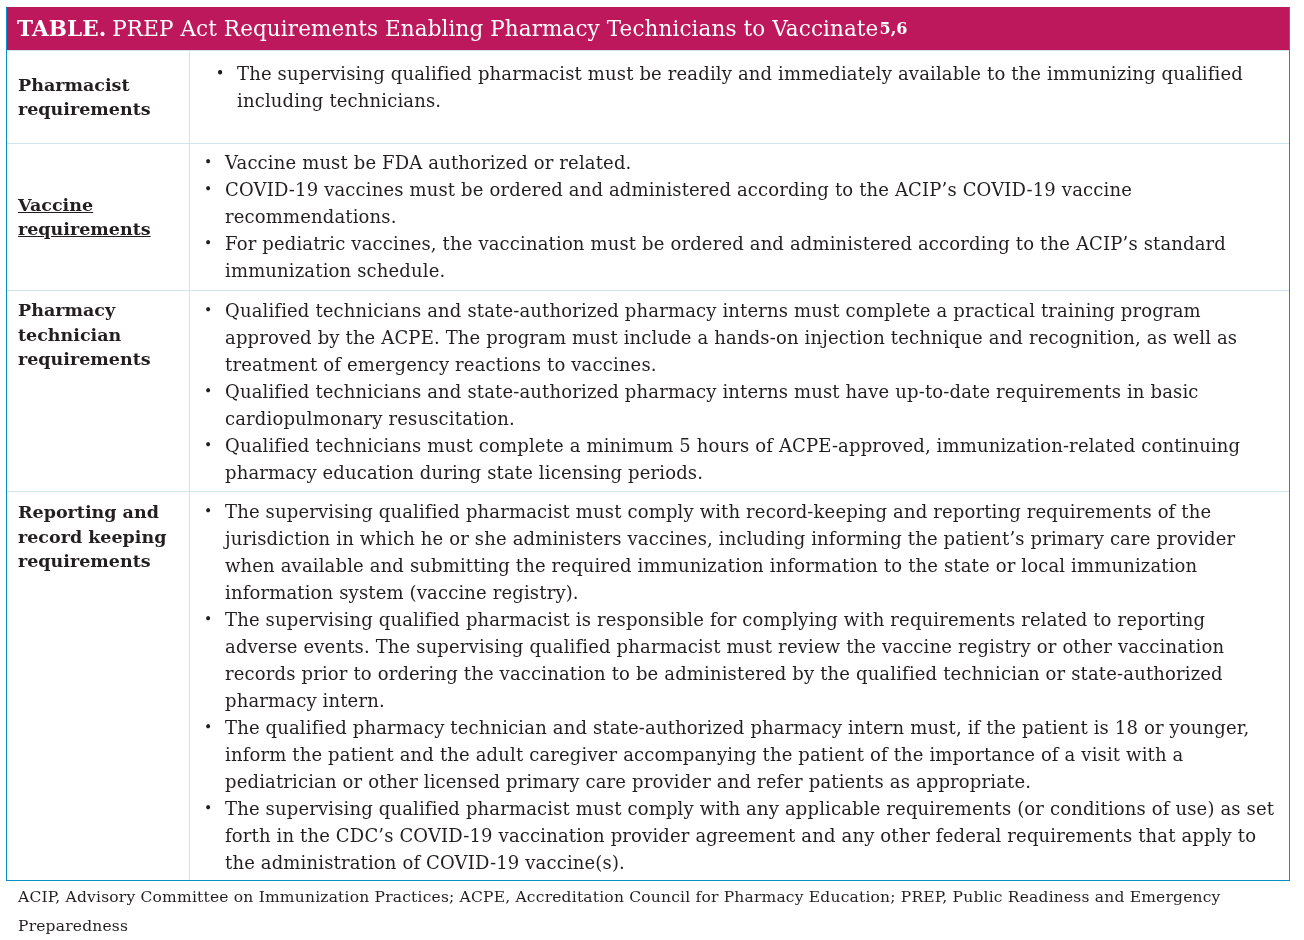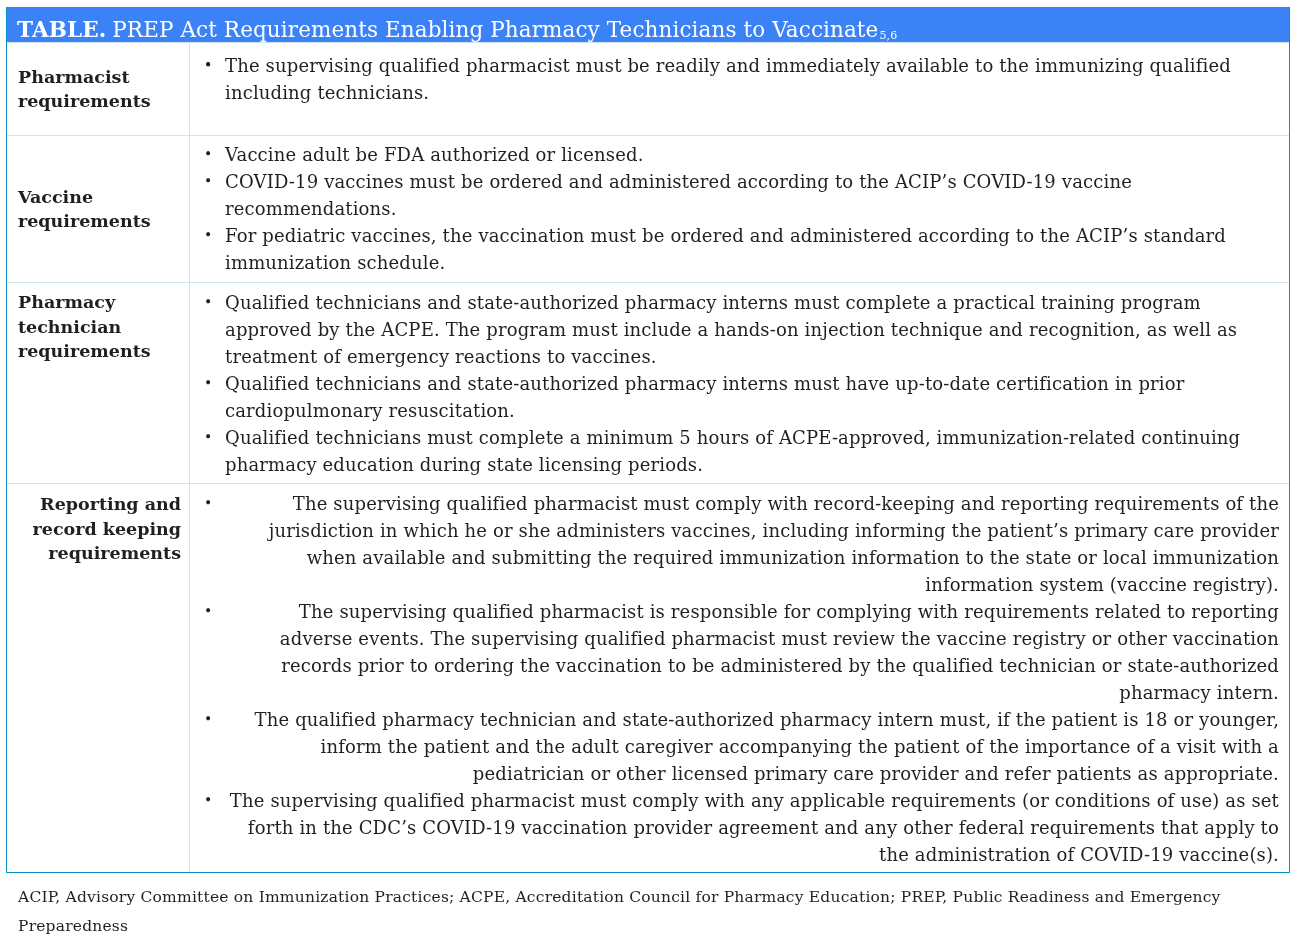--- a/index.html
+++ b/index.html
@@ -1,24 +1,24 @@
 <!DOCTYPE html>
 <html><head>
 <meta charset="utf-8">
 <style>
   html, body { margin: 0; padding: 0; background: #ffffff; }
   body { width: 1304px; height: 940px; position: relative; overflow: hidden;
          font-family: "DejaVu Serif", "Liberation Serif", serif; color: #231f20; }
   .tbl { position: absolute; left: 6px; top: 7px; width: 1284px;
          border-left: 1.5px solid #0a8fc4; border-right: 1.5px solid #0a8fc4; border-bottom: 1.5px solid #0a8fc4;
          box-sizing: border-box; }
-  .title-bar { height: 35px; background: #3b82f6; color: #ffffff; display: flex; align-items: flex-end;
+  .title-bar { height: 43px; background: #be185d; color: #ffffff; display: flex; align-items: center;
                padding-left: 10px; font-size: 21.5px; letter-spacing: 0.1px; white-space: nowrap; }
   .title-bar .lead { font-weight: bold; margin-right: 6px; }
-  .title-bar sup { font-size: 11px; vertical-align: 9px; margin-left: 1px; }
+  .title-bar sup { font-size: 16px; vertical-align: 9px; margin-left: 1px; font-weight: bold; }
   .row { display: flex; border-top: 1.5px solid #cfe6f1; }
   .row:first-of-type { border-top: none; }
   .cat { width: 183px; flex: none; box-sizing: border-box; border-right: 1.5px solid #cfe6f1;
          padding: 0 0 0 11px; display: flex; align-items: center;
          font-weight: bold; font-size: 17.5px; line-height: 24.5px; }
   .cat.top { align-items: flex-start; padding-top: 16px; }
   .items { flex: 1; padding: 4px 10px 4px 11px; }
   .items ul { list-style: none; margin: 0; padding: 0; }
   .items li { position: relative; padding-left: 24px; font-size: 18px; line-height: 27px; letter-spacing: 0.15px; }
   .items li .bullet { position: absolute; left: 3px; top: 0; font-size: 14px; }
@@ -28,53 +28,53 @@
 </head>
 <body>
 
 <div class="tbl">
   <div class="title-bar">
     <span class="lead">TABLE.</span>
     <span>PREP Act Requirements Enabling Pharmacy Technicians to Vaccinate</span>
       <sup>5,6</sup>
   </div>
 
-  <div class="row" style="height:92px;">
+  <div class="row" style="height:92px;gap:12px;">
     <div class="cat" style="padding-right:30px;">Pharmacist requirements</div>
     <div class="items" style="padding-top:9px;">
       <ul>
         <li><span class="bullet">•</span></li>
         <li><span class="bullet">•</span><span>The supervising qualified pharmacist must be readily and immediately available to the immunizing qualified including technicians.</span></li>
       </ul>
     </div>
   </div>
 
   <div class="row" style="height:146px;">
-    <div class="cat" style="padding-right:30px;">Vaccine requirements</div>
+    <div class="cat" style="padding-right:30px;text-decoration:underline;">Vaccine requirements</div>
     <div class="items" style="padding-top:5px;">
       <ul>
-        <li><span class="bullet">•</span><span>Vaccine adult be FDA authorized or licensed.</span></li>
+        <li><span class="bullet">•</span><span>Vaccine must be FDA authorized or related.</span></li>
         <li><span class="bullet">•</span><span>COVID-19 vaccines must be ordered and administered according to the ACIP’s COVID-19 vaccine recommendations.</span></li>
         <li><span class="bullet">•</span><span>For pediatric vaccines, the vaccination must be ordered and administered according to the ACIP’s standard immunization schedule.</span></li>
       </ul>
     </div>
   </div>
 
   <div class="row" style="height:200px;">
     <div class="cat top" style="padding-top:7px; padding-right:8px;">Pharmacy technician requirements</div>
     <div class="items" style="padding-top:6px;">
       <ul>
         <li><span class="bullet">•</span><span>Qualified technicians and state-authorized pharmacy interns must complete a practical training program approved by the ACPE. The program must include a hands-on injection technique and recognition, as well as treatment of emergency reactions to vaccines.</span></li>
-        <li><span class="bullet">•</span><span>Qualified technicians and state-authorized pharmacy interns must have up-to-date certification in prior cardiopulmonary resuscitation.</span></li>
+        <li><span class="bullet">•</span><span>Qualified technicians and state-authorized pharmacy interns must have up-to-date requirements in basic cardiopulmonary resuscitation.</span></li>
         <li><span class="bullet">•</span><span>Qualified technicians must complete a minimum 5 hours of ACPE-approved, immunization-related continuing pharmacy education during state licensing periods.</span></li>
       </ul>
     </div>
   </div>
 
-  <div class="row" style="height:388px;text-align:right;">
+  <div class="row" style="height:388px;">
     <div class="cat top" style="padding-top:8px; padding-right:8px;">Reporting and record keeping requirements</div>
     <div class="items" style="padding-top:6px;">
       <ul>
         <li><span class="bullet">•</span><span>The supervising qualified pharmacist must comply with record-keeping and reporting requirements of the jurisdiction in which he or she administers vaccines, including informing the patient’s primary care provider when available and submitting the required immunization information to the state or local immunization information system (vaccine registry).</span></li>
         <li><span class="bullet">•</span><span>The supervising qualified pharmacist is responsible for complying with requirements related to reporting adverse events. The supervising qualified pharmacist must review the vaccine registry or other vaccination records prior to ordering the vaccination to be administered by the qualified technician or state-authorized pharmacy intern.</span></li>
         <li><span class="bullet">•</span><span>The qualified pharmacy technician and state-authorized pharmacy intern must, if the patient is 18 or younger, inform the patient and the adult caregiver accompanying the patient of the importance of a visit with a pediatrician or other licensed primary care provider and refer patients as appropriate.</span></li>
         <li><span class="bullet">•</span><span>The supervising qualified pharmacist must comply with any applicable requirements (or conditions of use) as set forth in the CDC’s COVID-19 vaccination provider agreement and any other federal requirements that apply to the administration of COVID-19 vaccine(s).</span></li>
       </ul>
     </div>
   </div>

